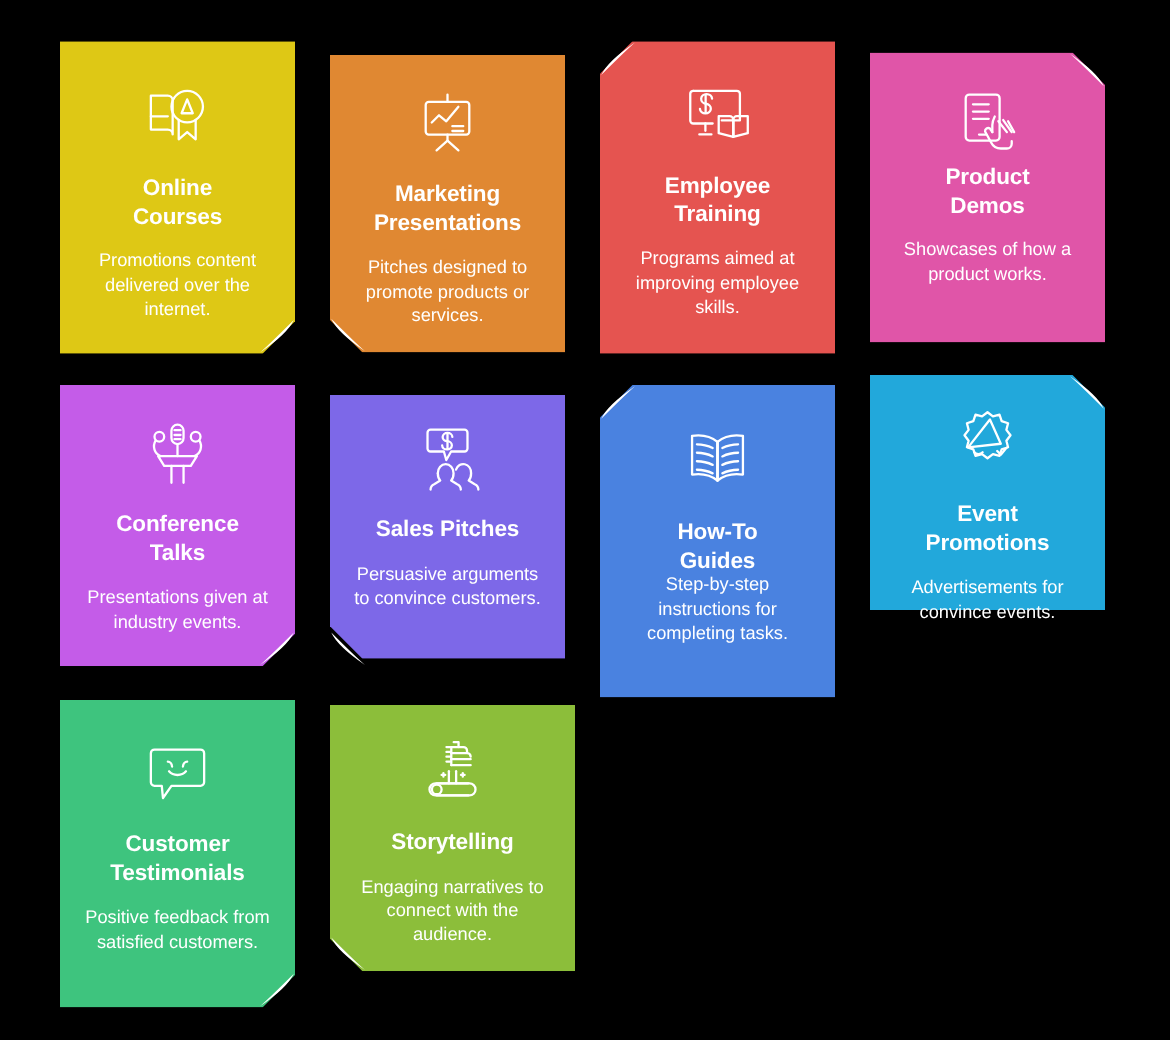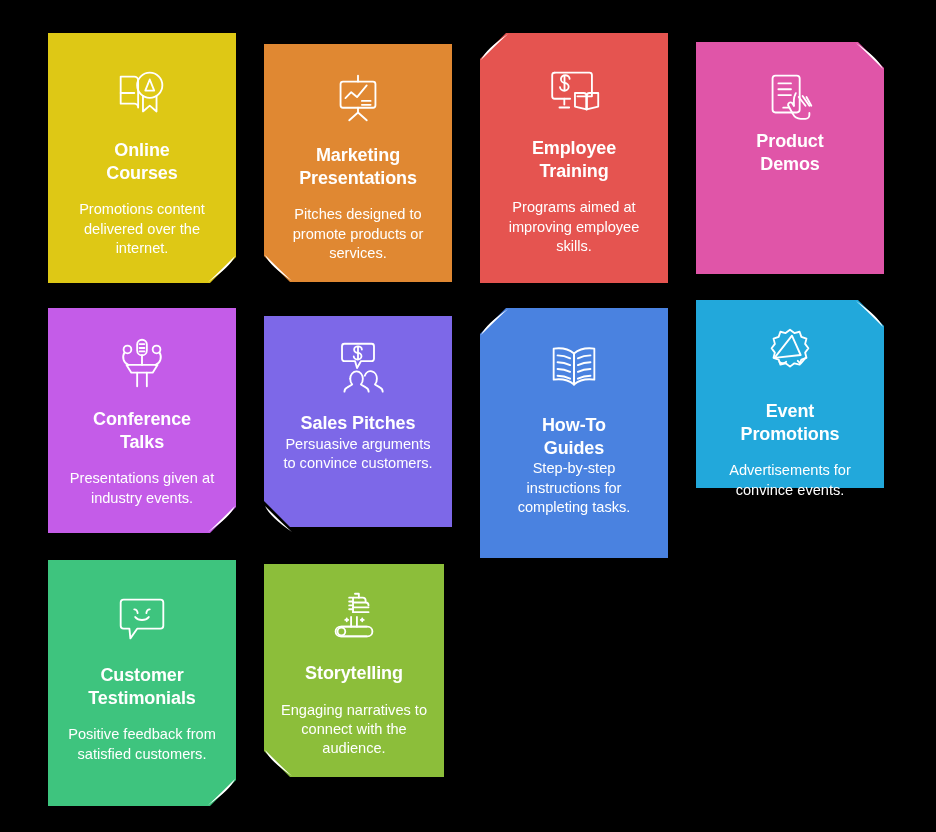--- a/index.html
+++ b/index.html
@@ -170,20 +170,21 @@
       <path d="M20 30 h13"></path>
       <path d="M25 43 h6"></path>
       <path d="M38 28 c0 0 -2 4 -2 7 v6"></path>
       <path d="M36 41 l-2 -3 a2.6 2.6 0 0 0 -4 2.5 l5 9 a9 9 0 0 0 8 5 h5 a4 4 0 0 0 4 -4 v-2"></path>
       <path d="M41 32 l7 9"></path>
       <path d="M45 31 l7 10"></path>
       <path d="M49 32 l5 9"></path>
     </svg>
         </div>
         <div class="card-title" style="margin-top: 2px;">Product<br>Demos</div>
+        <div class="card-desc" style="margin-top: 16px;">Showcases of how a product works.</div>
       </div>
     </div>
     <div class="card" style="left: 48px; top: 308px; width: 188px; height: 225px;">
       <div class="card-bg" style="background: rgb(196, 92, 232); clip-path: polygon(0px 0px, 100% 0px, 100% calc(100% - 26px), calc(100% - 26px) 100%, 0px 100%);"></div>
       <div style="position: absolute; left: 0px; top: 0px; width: 188px; height: 225px; z-index: 0;">
         <svg width="188" height="225" viewBox="0 0 188 225" style="display:block">
           <path d="M 160 224 Q 168 217 187 198
                           Q 182 209 160 224 Z" fill="#ffffff"></path>
         </svg>
       </div>
@@ -221,21 +222,21 @@
     <svg viewBox="0 0 64 64">
       <path d="M18 8 h28 a2.5 2.5 0 0 1 2.5 2.5 v13 a2.5 2.5 0 0 1 -2.5 2.5 h-11 l-4 7 l-2 -7 h-11 a2.5 2.5 0 0 1 -2.5 -2.5 v-13 a2.5 2.5 0 0 1 2.5 -2.5 z"></path>
       <path d="M36 14 a4 3.4 0 1 0 -4.2 3.5 a4 3.4 0 1 1 -4.2 3.5"></path>
       <path d="M32 11 v13"></path>
       <path d="M24 44 a6.5 7.5 0 1 1 13 0 c0 4 -2 6 -2 6 l5 3 a5 5 0 0 1 3 4.5"></path>
       <path d="M24 44 c0 4 2 6 2 6 l-5 3 a5 5 0 0 0 -3 4.5"></path>
       <path d="M39 41 a6.5 7.5 0 0 1 12.5 3 c0 4 -2 6 -2 6 l5 3 a5 5 0 0 1 3 4.5"></path>
     </svg>
         </div>
         <div class="card-title" style="margin-top: 14px;">Sales Pitches</div>
-        <div class="card-desc" style="">Persuasive arguments to convince customers.</div>
+        <div class="card-desc" style="margin-top: 16px;">Persuasive arguments to convince customers.</div>
       </div>
     </div>
     <div class="card" style="left: 480px; top: 308px; width: 188px; height: 250px;">
       <div class="card-bg" style="background: rgb(74, 130, 224); clip-path: polygon(26px 0px, 100% 0px, 100% 100%, 0px 100%, 0px 26px);"></div>
       <div style="position: absolute; left: 0px; top: 0px; width: 188px; height: 250px; z-index: 0;">
         <svg width="188" height="250" viewBox="0 0 188 250" style="display:block">
           <path d="M 28 1 Q 20 8 1 27
                           Q 6 16 28 1 Z" fill="#ffffff"></path>
         </svg>
       </div>
@@ -294,21 +295,21 @@
       <path d="M13 12 h38 a3 3 0 0 1 3 3 v24 a3 3 0 0 1 -3 3 h-24 l-7 10 l-1 -10 h-6 a3 3 0 0 1 -3 -3 v-24 a3 3 0 0 1 3 -3 z"></path>
       <path d="M24 22 a3.5 4.5 0 0 1 3.5 4"></path>
       <path d="M40 22 a3.5 4.5 0 0 0 -3.5 4"></path>
       <path d="M25 30 a8.5 7 0 0 0 14 0"></path>
     </svg>
         </div>
         <div class="card-title" style="margin-top: 14px;">Customer<br>Testimonials</div>
         <div class="card-desc" style="margin-top: 16px;">Positive feedback from satisfied customers.</div>
       </div>
     </div>
-    <div class="card" style="left: 264px; top: 564px; width: 180px; height: 213px;">
+    <div class="card" style="left: 264px; top: 564px; width: 196px; height: 213px;">
       <div class="card-bg" style="background: rgb(140, 190, 58); clip-path: polygon(0px 0px, 100% 0px, 100% 100%, 26px 100%, 0px calc(100% - 26px));"></div>
       <div style="position: absolute; left: 0px; top: 0px; width: 188px; height: 213px; z-index: 0;">
         <svg width="188" height="213" viewBox="0 0 188 213" style="display:block">
           <path d="M 28 212 Q 20 205 1 186
                           Q 6 197 28 212 Z" fill="#ffffff"></path>
         </svg>
       </div>
       <div class="card-inner">
         <div class="icon-wrap" style="margin-top: 22px;">
     <svg viewBox="0 0 64 64">

